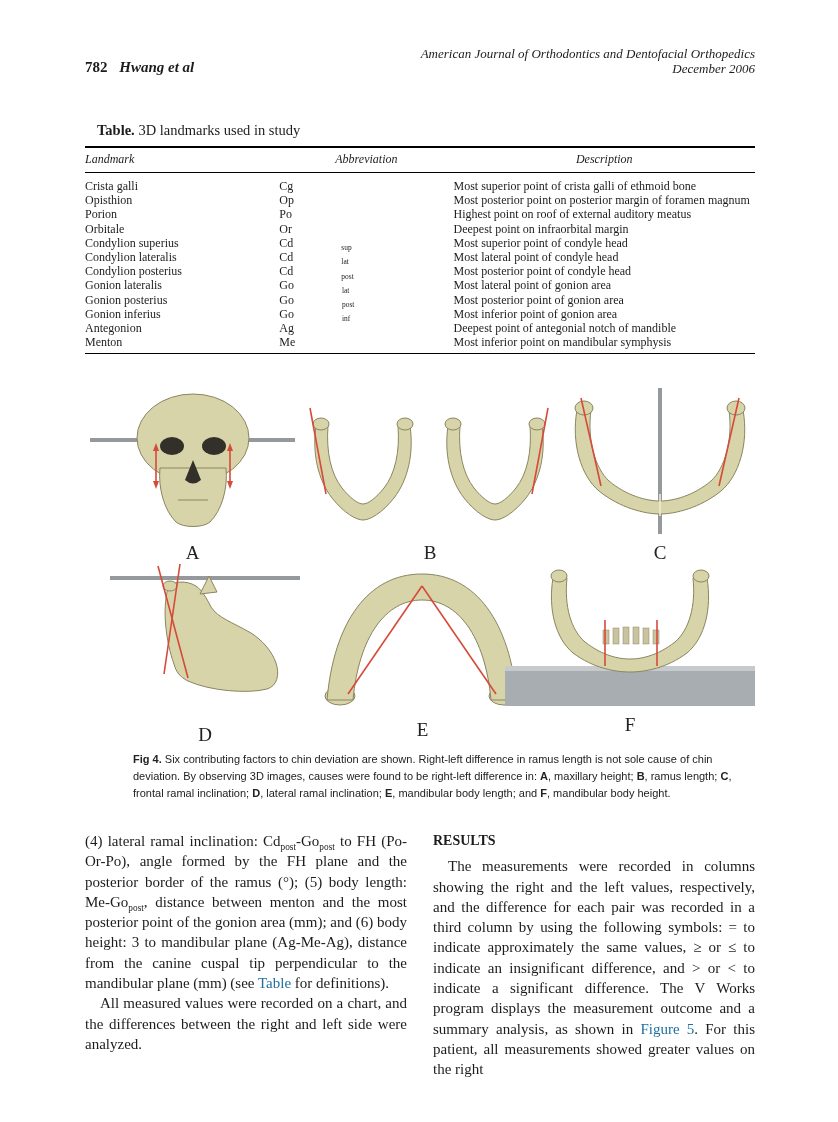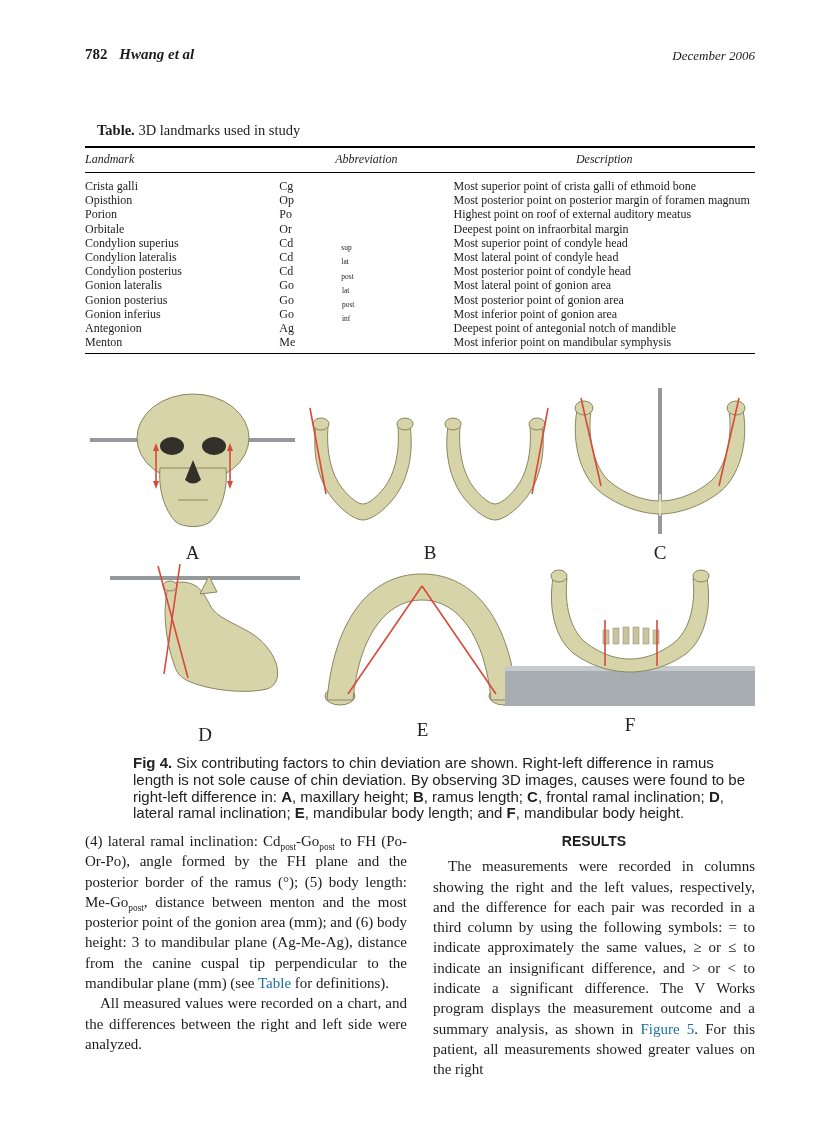--- a/index.html
+++ b/index.html
@@ -37,47 +37,48 @@
   .panel-letter{font-size:19px;margin-top:4px;color:#222;}
   .p-a{left:5px;top:0;width:205px;}
   .p-b{left:215px;top:0;width:260px;}
   .p-c{left:480px;top:0;width:190px;}
   .p-d{left:25px;top:172px;width:190px;}
   .p-e{left:215px;top:172px;width:245px;}
   .p-f{left:420px;top:172px;width:250px;}
 
   
   .caption{position:absolute;top:740px;left:133px;width:622px;
-           font-family:"Liberation Sans", sans-serif;font-size:15px;line-height:16.8px;color:#222;}
+           font-family:"Liberation Sans", sans-serif;font-size:11px;line-height:16.8px;color:#222;}
 
   
   .col{position:absolute;top:831px;width:322px;font-size:15px;line-height:20.3px;text-align:justify;}
   .col-left{left:85px;}
   .col-right{left:433px;}
   .col p{margin:0;}
   .col p.indent{text-indent:15px;}
-  .results-heading{font-family:Liberation Sans, sans-serif;font-weight:bold;
-                   font-size:14px;margin:0 0 5px 0;text-align:center;}
+  .results-heading{font-family:Liberation Serif, serif;font-weight:bold;
+                   font-size:14px;margin:0 0 5px 0;text-align:left;}
   .ref-link{color:#1f6f9f;}
 
   .bone{fill:#d8d4a9;stroke:#8a8560;stroke-width:1;}
   .redline{stroke:#d64a3a;stroke-width:1.6;fill:none;}
   .redfill{fill:#d64a3a;}
 </style>
 </head>
 <body>
 
 <div class="page">
 
   <div class="header">
     <div class="header-left">
       <span class="page-number">782</span>
       <span class="authors">Hwang et al</span>
     </div>
     <div class="header-right">
+      <div>American Journal of Orthodontics and Dentofacial Orthopedics</div>
       <div>December 2006</div>
     </div>
   </div>
 
   <div class="table-section">
     <p class="table-title">
       <span class="tlabel">Table.</span>
       <span>3D landmarks used in study</span>
     </p>
     <table class="landmarks">

